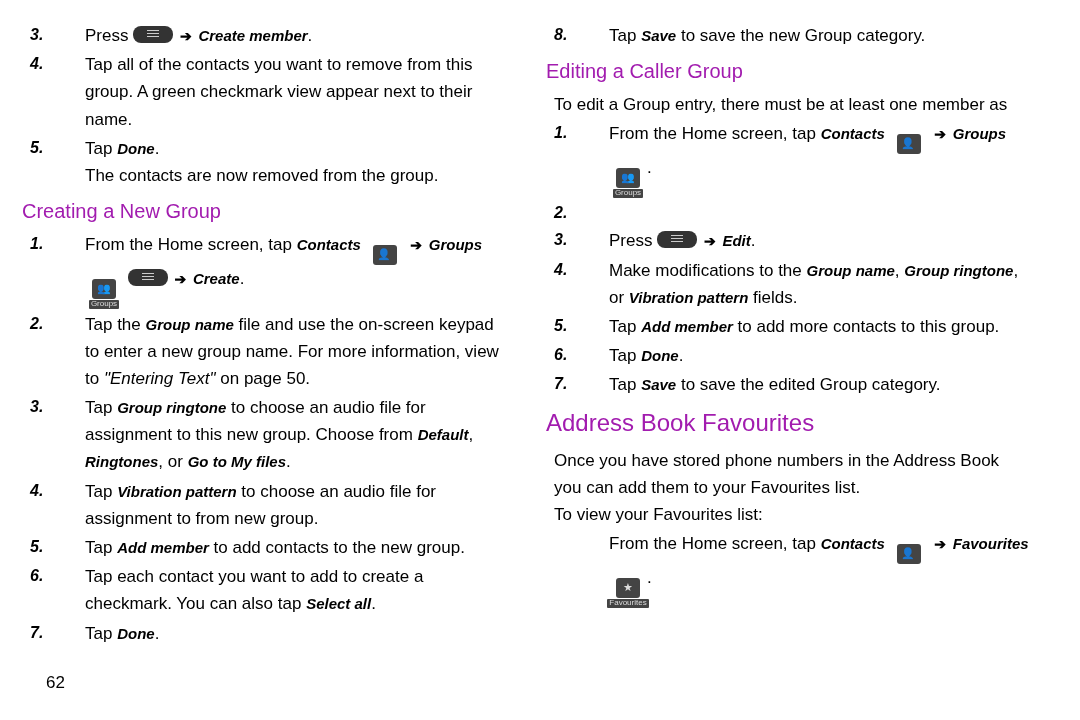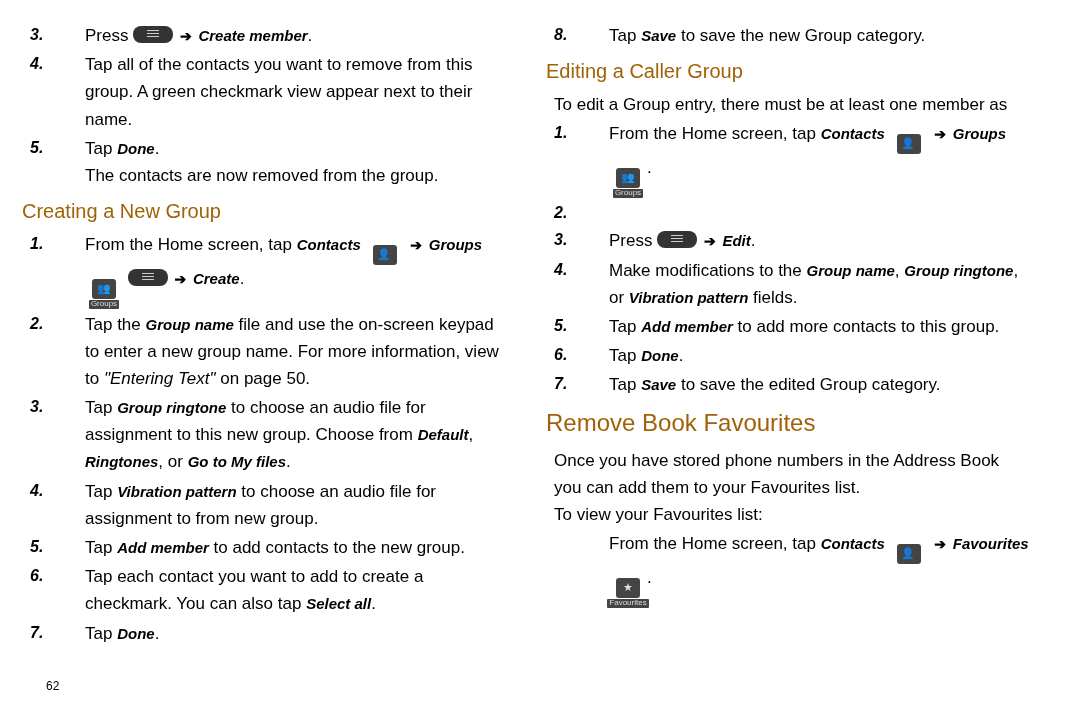--- a/index.html
+++ b/index.html
@@ -33,21 +33,21 @@
     padding-left: 10px;
     flex-shrink: 0;
     font-style: italic;
     font-weight: bold;
     font-size: 16px;
   }
   .body {
     flex: 1;
   }
   .faint-heading {
-    color: #a16207;
+    color: #a21caf;
     font-size: 20px;
     font-weight: 400;
     margin: 6px 0 4px 2px;
   }
   .bolditalic {
     font-style: italic;
     font-weight: bold;
     font-size: 15px;
   }
   .menu-btn {
@@ -98,21 +98,21 @@
     color: #ddd;
     padding: 0 2px;
     margin-top: 1px;
     border-radius: 1px;
     line-height: 1.1;
   }
   .pagenum {
     position: absolute;
     bottom: 24px;
     left: 26px;
-    font-size: 12px;
+    font-size: 17px;
   }
   .wrap { position: relative; height: 100%; }
 </style>
 </head>
 <body>
 <div class="wrap">
 
 <div class="columns">
 
 <div class="col col-left">
@@ -285,21 +285,21 @@
     </div>
   </div>
 
   <div class="step">
     <div class="num">7.</div>
     <div class="body">
       <span>Tap </span><span class="bolditalic">Save</span><span> to save the edited Group category.</span>
     </div>
   </div>
 
-  <div class="faint-heading" style="font-size:24px">Remove Book Favourites</div>
+  <div class="faint-heading" style="font-size:24px">Address Book Favourites</div>
 
   <div class="step">
     <div class="num"></div>
     <div class="body" style="margin-left:-55px">
       <span>Once you have stored phone numbers in the Address Book</span><br>
       <span>you can add them to your Favourites list.</span><br>
       <span>To view your Favourites list:</span>
     </div>
   </div>
 

